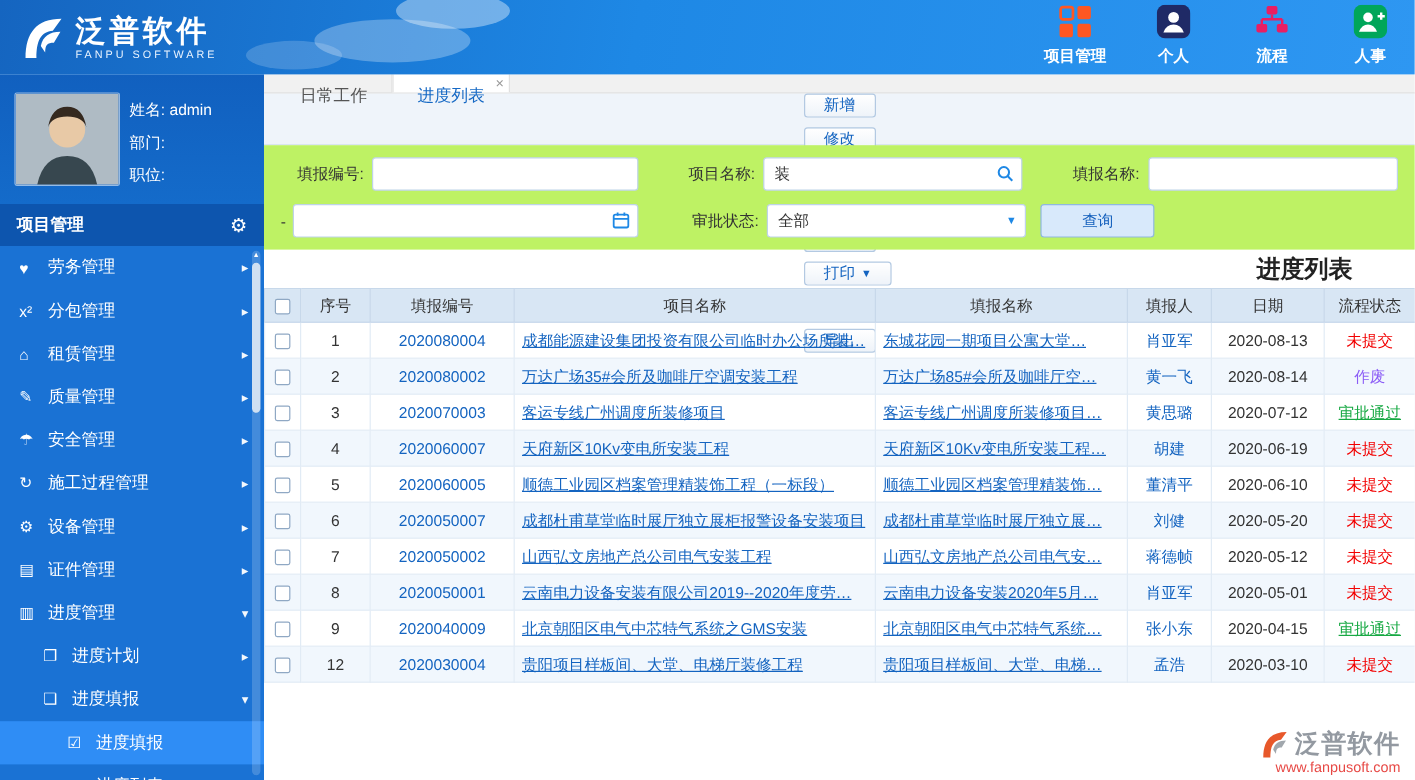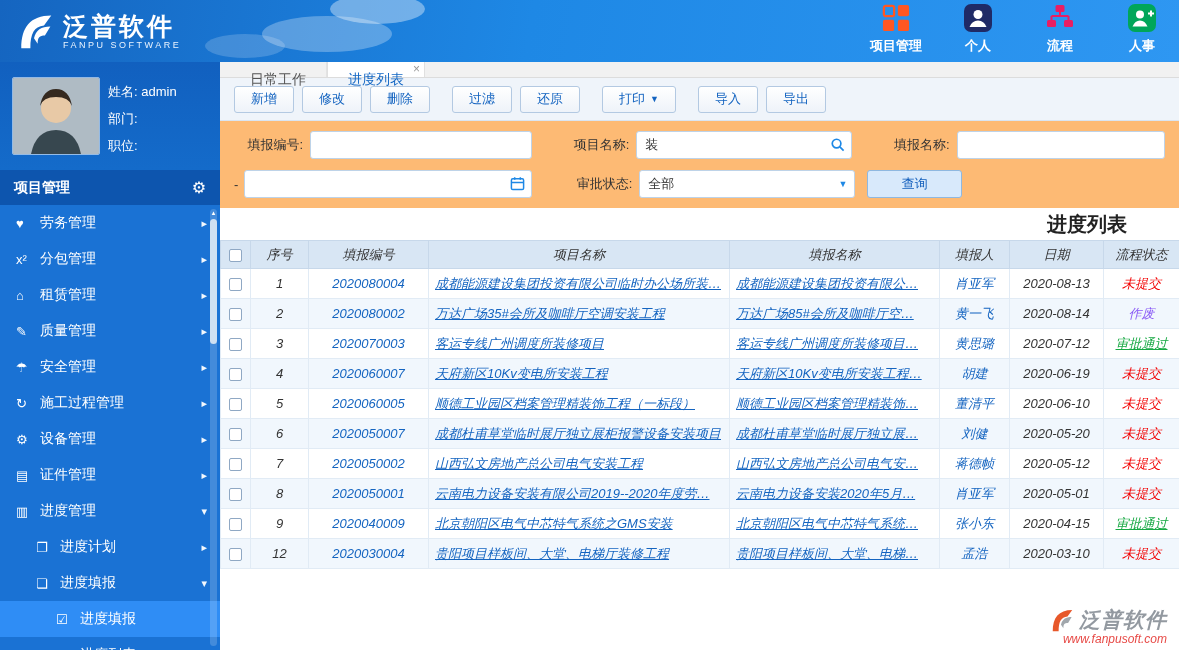--- a/index.html
+++ b/index.html
@@ -54,48 +54,48 @@
 
   
   .content { position:relative; flex:1; display:flex; flex-direction:column; background:#fff; min-width:0; }
   .tabbar { height:16px; background:#f1f1f1; border-bottom:1px solid #dcdcdc; display:flex; padding-left:10px; }
   .tab { position:relative; padding:0 20px; line-height:34px; font-size:14px; color:#555; cursor:pointer;
     border-right:1px solid #e3e3e3; }
   .tab.active { background:#fff; color:#1568c4; border-right:1px solid #e0e0e0; border-left:1px solid #e0e0e0; }
   .tab-close { position:absolute; top:0px; right:4px; font-size:12px; color:#999; line-height:14px; cursor:pointer; }
 
   .toolbar { height:43px; background:#eff4fa; border-bottom:1px solid #dae5f1; display:flex; align-items:center;
-    padding:0 14px; gap:8px; }
+    padding:0 14px; gap:8px;flex-direction:column; }
   .tb-btn { height:27px; padding:0 16px; background:linear-gradient(180deg,#ffffff,#eef3f9);
     border:1px solid #b3c9e2; border-radius:3px; color:#1464c0; font-size:13px; cursor:pointer;
     font-family:inherit; display:flex; align-items:center; gap:5px; }
   .toolbar > .tb-btn:nth-child(4), .toolbar > .tb-btn:nth-child(6), .toolbar > .tb-btn:nth-child(7) { margin-left:14px; }
   .tb-btn .caret { font-size:9px; color:#1464c0; }
   .tb-btn .caret:empty { display:none; }
 
-  .filters { padding:9px 14px 0 14px; background:#fdba74; }
+  .filters { padding:9px 14px 0 14px; background:#bef264; }
   .f-row { display:flex; align-items:center; height:30px; margin-bottom:9px; }
   .f-label { width:72px; text-align:right; margin-right:7px; font-size:13px; color:#333; white-space:nowrap; }
   .f-input { height:28px; border:1px solid #bed3e8; border-radius:3px; padding:0 8px; font-size:13px;
     color:#333; outline:none; background:#fff; font-family:inherit; }
   .in-wrap { position:relative; display:inline-block; }
   .in-icon { position:absolute; right:7px; top:6px; cursor:pointer; }
   .w230 { width:230px; } .w216 { width:216px; } .w288 { width:288px; }
   .gap28 { margin-left:28px;text-align:right; }
   .date-sep { font-size:13px; color:#333; margin-right:6px; }
   .select-box { position:relative; width:216px; height:28px; border:1px solid #bed3e8; border-radius:3px;
     background:#fff; font-size:13px; color:#333; line-height:26px; padding:0 22px 0 8px; cursor:pointer; }
   .select-caret { position:absolute; right:7px; top:0; color:#1e88e5; font-size:9px; }
   .query-btn { height:28px; width:95px; margin-left:12px; background:#d8e9fb; border:1px solid #8fb8e0;
     border-radius:3px; color:#1460bd; font-size:13px; cursor:pointer; font-family:inherit; }
 
   .list-title-row { height:32px; display:flex; align-items:center; justify-content:flex-end; padding-right:52px; }
   .list-title { font-size:20px; font-weight:bold; color:#222; }
 
-  .table-wrap { flex:1; overflow:hidden; position:relative;font-style:italic; }
+  .table-wrap { flex:1; overflow:hidden; position:relative; }
   table { width:100%; border-collapse:collapse; table-layout:fixed; font-size:13px; }
   th { height:28px; background:#d8e6f4; border:1px solid #c7d8ea; color:#333; font-weight:normal; }
   td { height:30px; border:1px solid #e1ebf5; padding:0 6px; text-align:center; color:#333;
     white-space:nowrap; overflow:hidden; }
   tbody tr:nth-child(even) td { background:#f1f7fd; }
   td.al, a.lnk { text-align:left; }
   a.lnk { color:#1464c0; text-decoration:none; cursor:pointer; }
   a.lnk.u { text-decoration:underline; }
   .checkbox { display:inline-block; width:13px; height:13px; border:1px solid #8fa8c4; background:#fff;
     border-radius:2px; vertical-align:middle; cursor:pointer; }
@@ -396,21 +396,21 @@
               <th>日期</th>
               <th>流程状态</th>
             </tr>
           </thead>
           <tbody>
             <tr>
                 <td><span class="checkbox"></span></td>
                 <td>1</td>
                 <td><a class="lnk">2020080004</a></td>
                 <td class="al"><a class="lnk u">成都能源建设集团投资有限公司临时办公场所装…</a></td>
-                <td class="al"><a class="lnk u">成都能源建设集团投资有限公…</a></td>
+                <td class="al"><a class="lnk u">东城花园一期项目公寓大堂…</a></td>
                 <td><a class="lnk">肖亚军</a></td>
                 <td>2020-08-13</td>
                 <td><span class="status" data-status="pending">未提交</span></td>
               </tr>
               <tr>
                 <td><span class="checkbox"></span></td>
                 <td>2</td>
                 <td><a class="lnk">2020080002</a></td>
                 <td class="al"><a class="lnk u">万达广场35#会所及咖啡厅空调安装工程</a></td>
                 <td class="al"><a class="lnk u">万达广场85#会所及咖啡厅空…</a></td>

